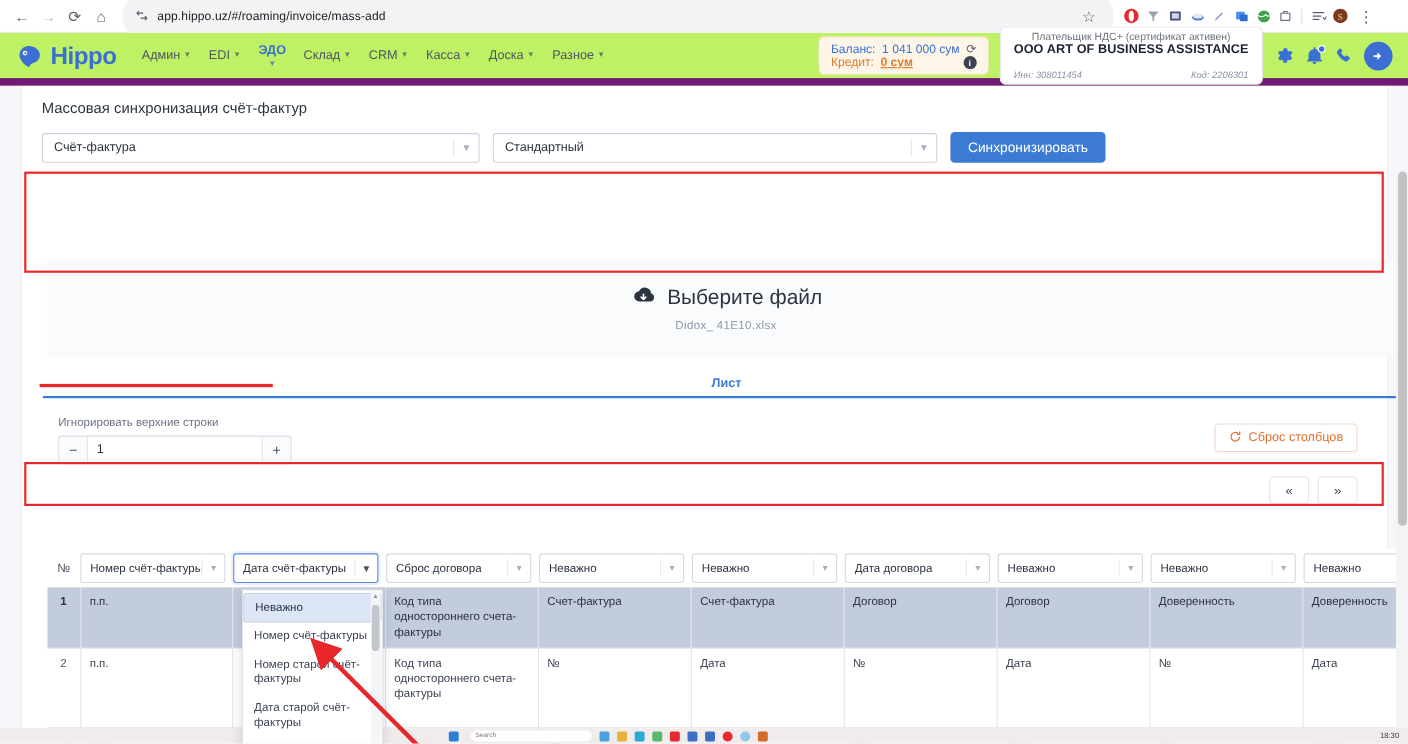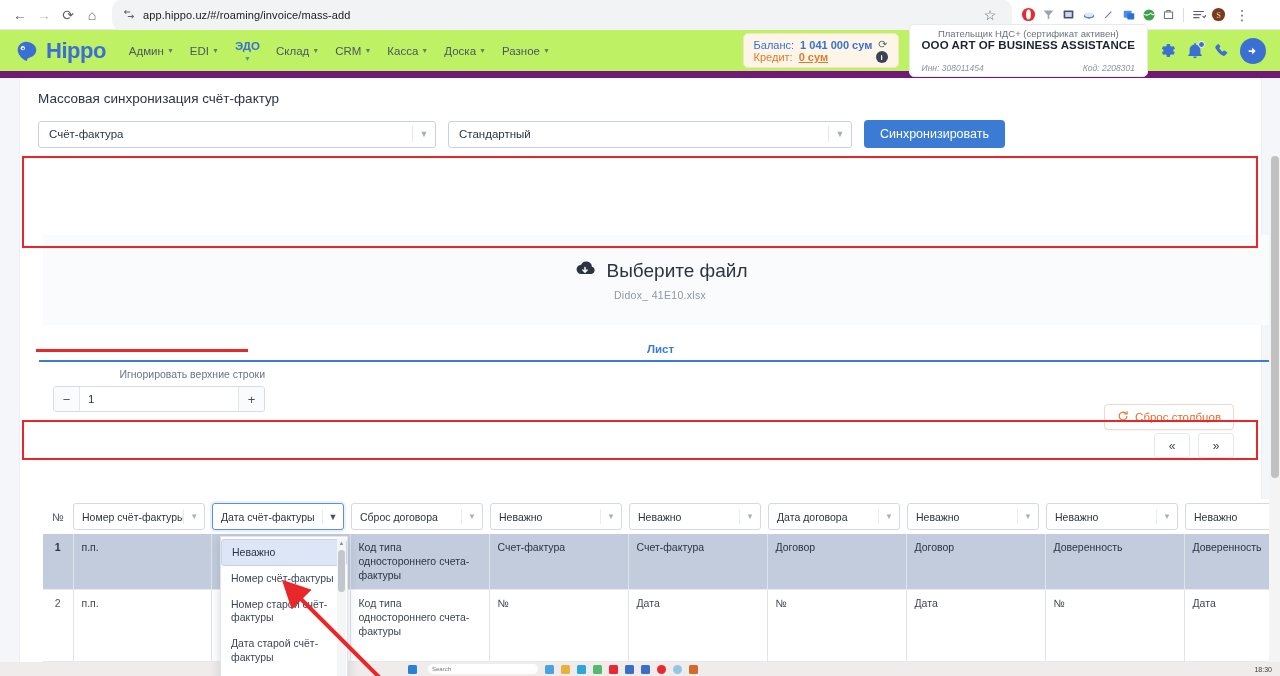--- a/index.html
+++ b/index.html
@@ -88,21 +88,21 @@
   .balance-card {
     background: #fdf6e8; border: 1px solid #f2e4c4;
     border-radius: 5px; padding: 4px 10px;
     min-width: 130px;
   }
   .bal-row {
     display: flex; align-items: center; font-size: 11px;
     white-space: nowrap; gap: 6px;
   }
   .bal-lbl { color: #3b6fd4; }
-  .bal-val { color: #3b6fd4; font-weight: bold; }
+  .bal-val { color: #3b6fd4; font-weight: normal; }
   .cred-lbl { color: #e07b2a; }
   .cred-val { color: #e07b2a; font-weight: bold; text-decoration: underline; }
   .bal-ico { margin-left: auto; font-size: 11px; color: #5a6478; }
   .bal-ico.info {
     background:#3c4253;color:#fff;border-radius:50%;
     width:12px;height:12px;font-size:8px;
     display:flex;align-items:center;justify-content:center;font-weight:bold;
   }
 
   .company-card {
@@ -191,38 +191,38 @@
   .dz-file { font-size: 10.5px; color: #8e97a8; margin-top: 6px; letter-spacing: 0.3px; }
 
   .sheet-tabs {
     position: absolute; left: 19px; top: 265px; width: 1243px;
     border-bottom: 2px solid #3b7bd4;
     display: flex; justify-content: center;
     padding-bottom: 5px;
   }
   .sheet-tab { font-size: 11.5px; color: #3b7bd4; font-weight: bold; }
 
-  .ignore-block { position: absolute; left: 33px; top: 290px; text-align: right; }
+  .ignore-block { position: absolute; left: 33px; top: 300px; }
   .ignore-lbl { font-size: 10.5px; color: #6b7385; margin-bottom: 6px; }
   .stepper {
     display: flex; align-items: stretch; height: 26px;
     border: 1px solid #d6dbe5; border-radius: 3px; overflow: hidden;
     width: 212px; background: #fff;
   }
   .step-btn {
     width: 26px; display:flex;align-items:center;justify-content:center;
     background:#fafbfd; color:#4a5264; font-size: 13px;
     border-right: 1px solid #e2e6ee;
   }
   .step-btn.plus { border-right:none; border-left: 1px solid #e2e6ee; }
   .step-val { flex:1 1 auto; display:flex;align-items:center; padding-left: 8px;
     font-size: 11.5px; color: #2c3442; }
 
   .btn-reset {
-    position: absolute; right: 27px; top: 326px;
+    position: absolute; right: 27px; top: 307px;
     height: 26px; background:#fff; border:1px solid #f0d9cc;
     border-radius: 4px; color:#e0702c; font-size: 11.5px;
     display:flex;align-items:center;gap:6px;padding:0 12px;
     box-shadow: 0 1px 2px rgba(0,0,0,0.04);
   }
   .pager { position: absolute; right: 27px; top: 355px; display: flex; gap: 8px; }
   .pg-btn {
     width: 36px; height: 25px; background:#fff;
     border:1px solid #e4e8ef; border-radius: 4px;
     display:flex;align-items:center;justify-content:center;

